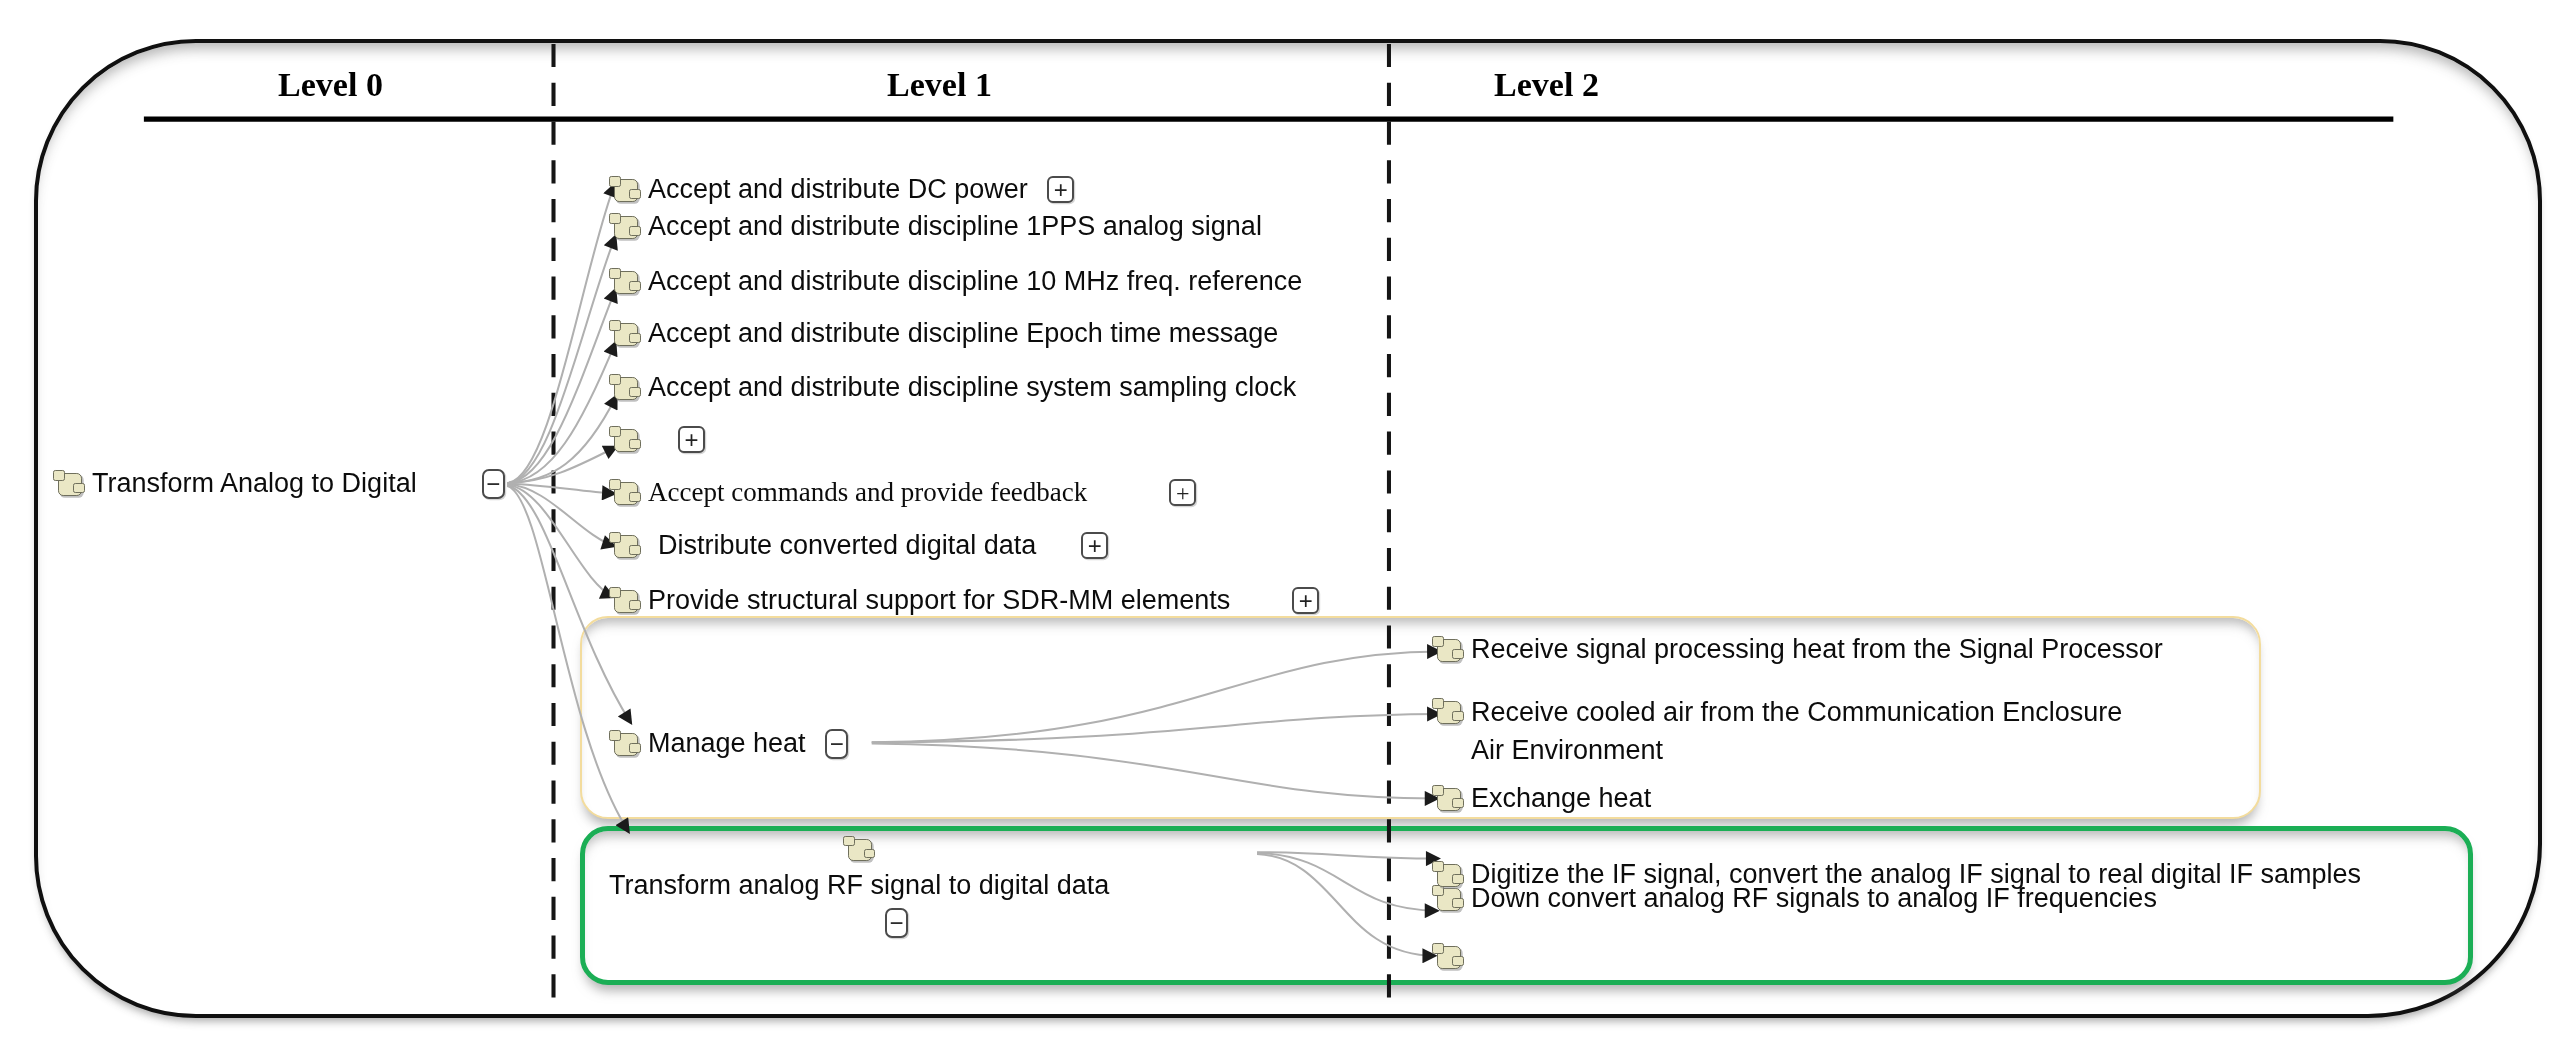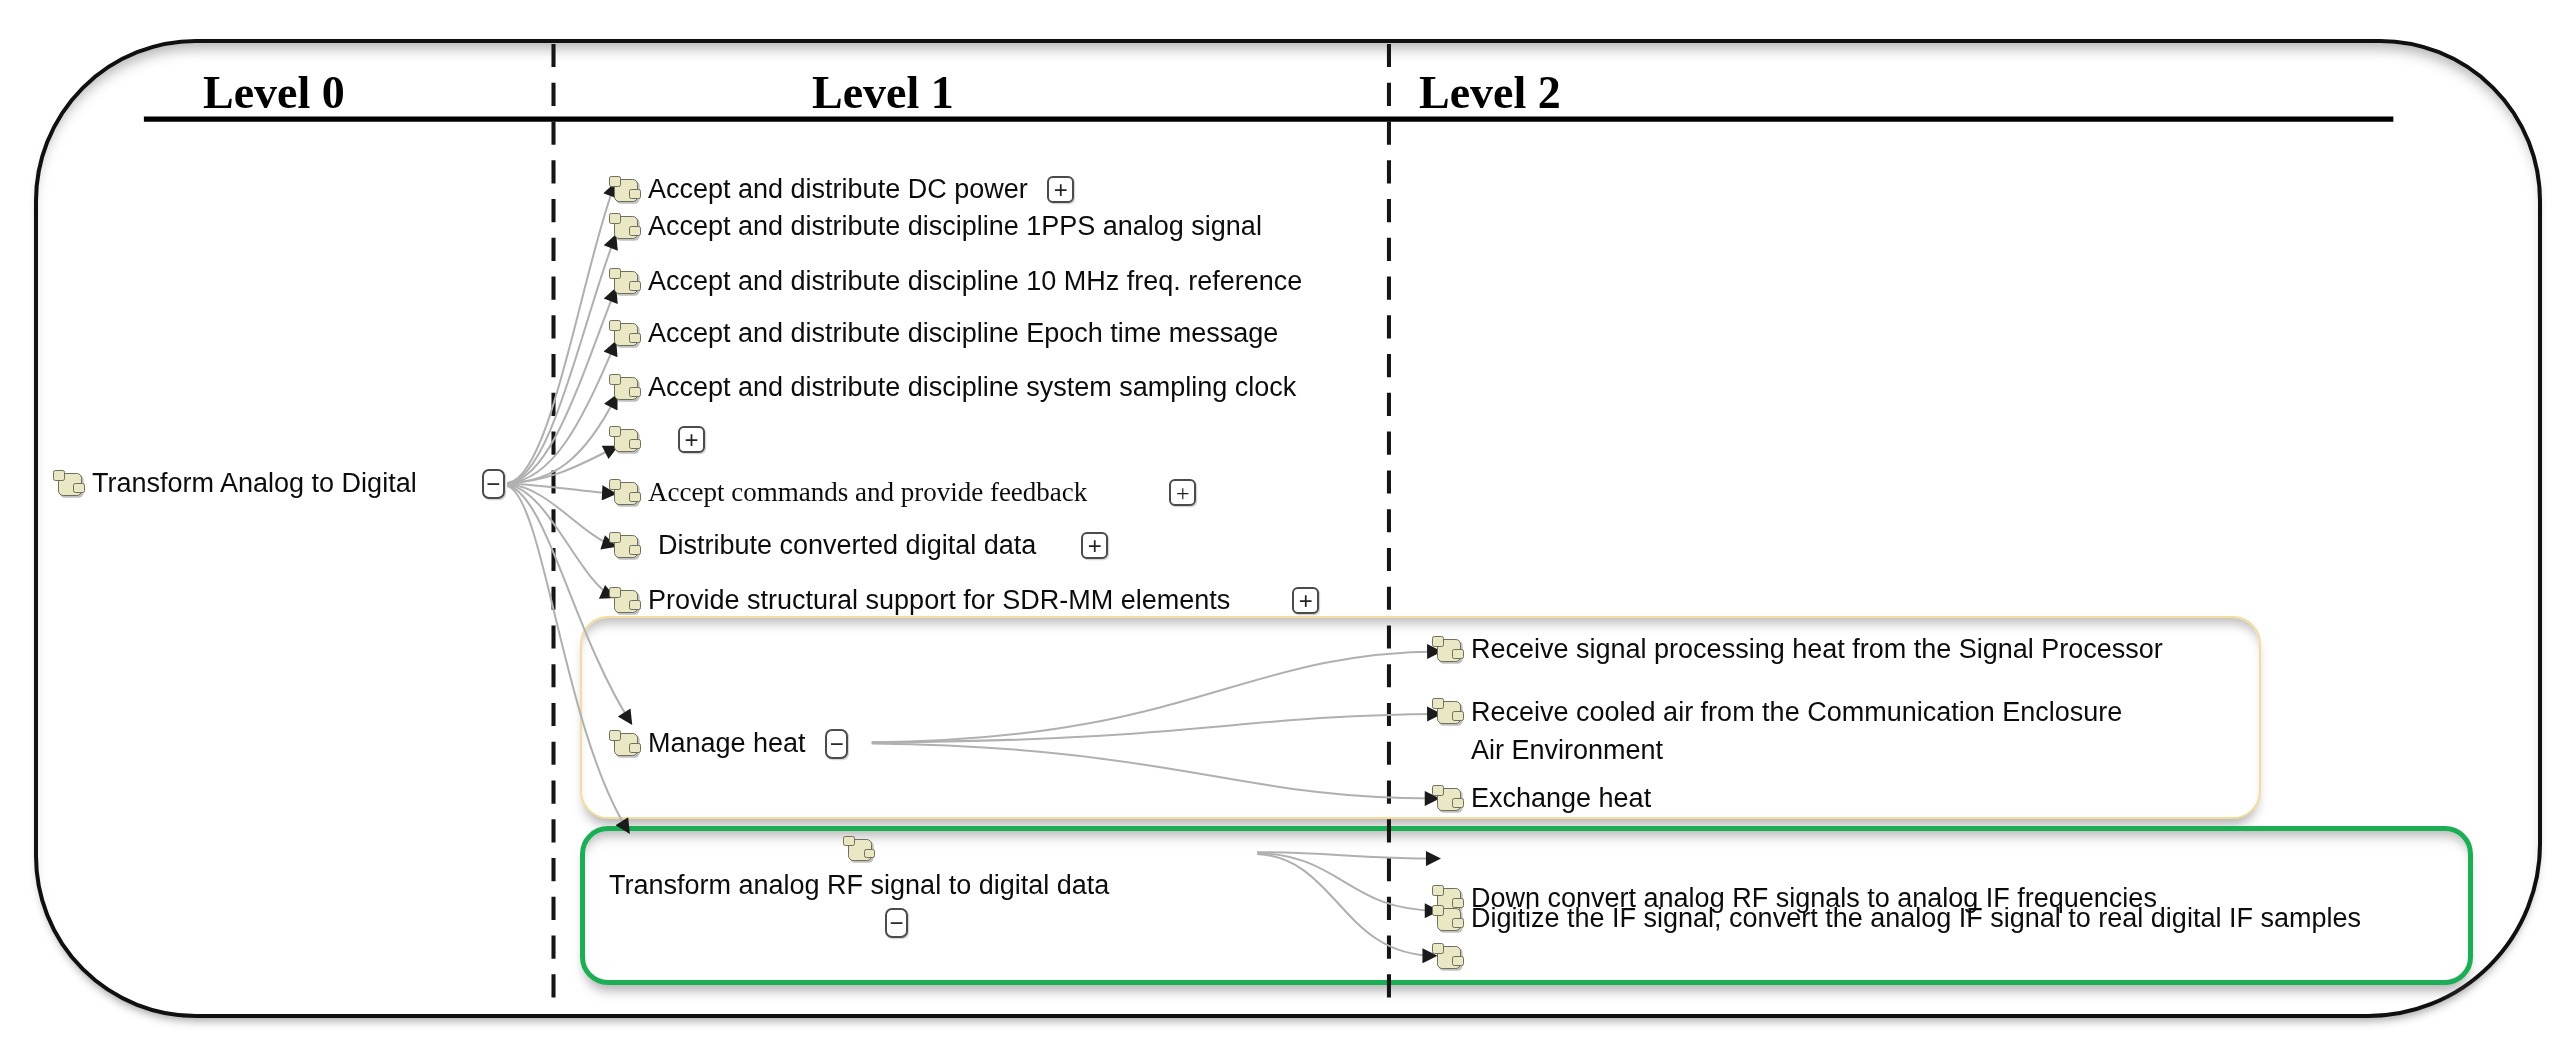--- a/index.html
+++ b/index.html
@@ -34,23 +34,23 @@
                box-shadow: 0 9.3px 10.4px -4px rgba(120,120,120,.55),
                            inset 0 10.4px 10.4px -5.2px rgba(120,120,120,.5); }
 
   svg.lines { position:absolute; inset:0; z-index:3; }
   .arrow   { fill:none; stroke:var(--arrow); stroke-width:3.5px; }
   .divider { stroke:var(--divider); stroke-width:7px; stroke-dasharray:40 27; }
   .rule    { stroke:#000; stroke-width:9px; }
   .ahead   { fill:var(--arrowhead); }
 
   
-  .hdr { position:absolute; width:255px; text-align:left; z-index:4;
+  .hdr { position:absolute; width:255px; text-align:center; z-index:4;
          font-family:"Liberation Serif", serif; font-weight:bold;
-         font-size:46px; color:#000; top:66px; }
+         font-size:34px; color:#000; top:66px; }
 
   
   .row { position:absolute; display:flex; align-items:center; gap:7px;
          height:37px; z-index:4; }
   .row.two-line { align-items:flex-start; height:76px; }
   .lbl { font-size:27px; line-height:1.1; color:#0c0c0c; white-space:nowrap; }
   .row.two-line .lbl { line-height:38px; }
   .row.two-line .lbl span { display:block; }
 
   
@@ -251,21 +251,21 @@
   </div>
 
   <div class="row" style="left:1432px; top:840px;margin-top:40px;">
     <span class="picon">
         <i class="b"></i>
         <i class="t1"></i>
         <i class="t2"></i>
       </span>
     <span class="lbl">Down convert analog RF signals to analog IF frequencies</span>
   </div>
-  <div class="row" style="left:1432px; top:900px;">
+  <div class="row" style="left:1432px; top:856px;">
     <span class="picon">
         <i class="b"></i>
         <i class="t1"></i>
         <i class="t2"></i>
       </span>
     <span class="lbl">Digitize the IF signal, convert the analog IF signal to real digital IF samples</span>
   </div>
   <div class="row" style="left:1432px; top:938px;">
     <span class="picon">
         <i class="b"></i>

